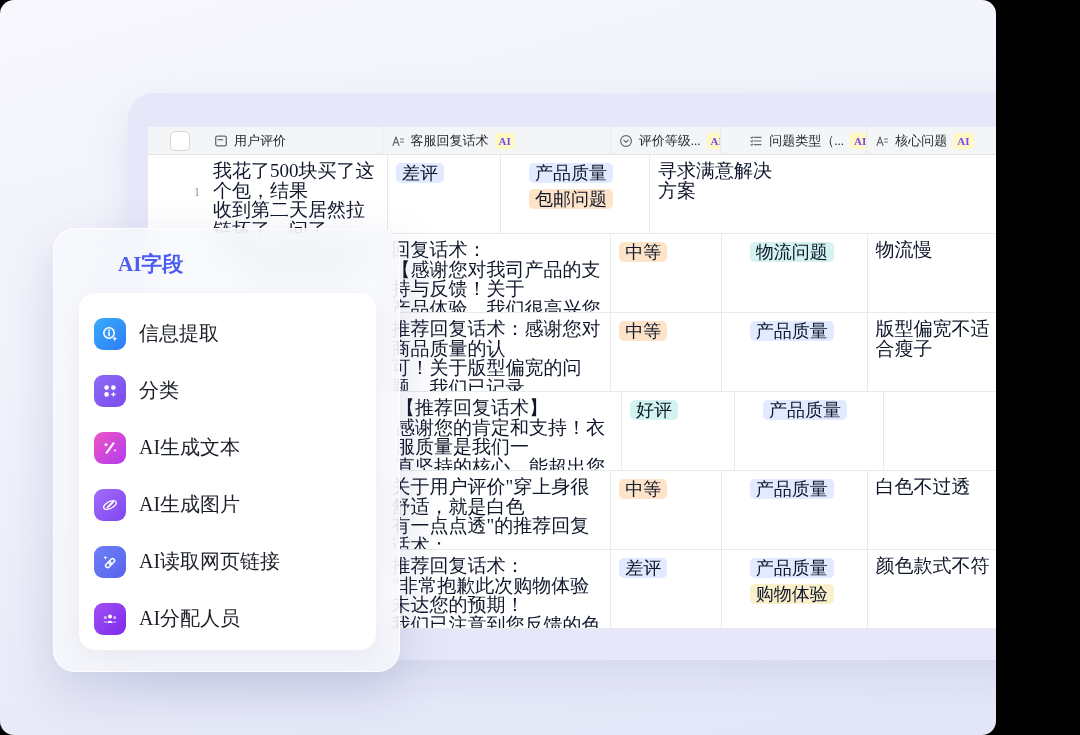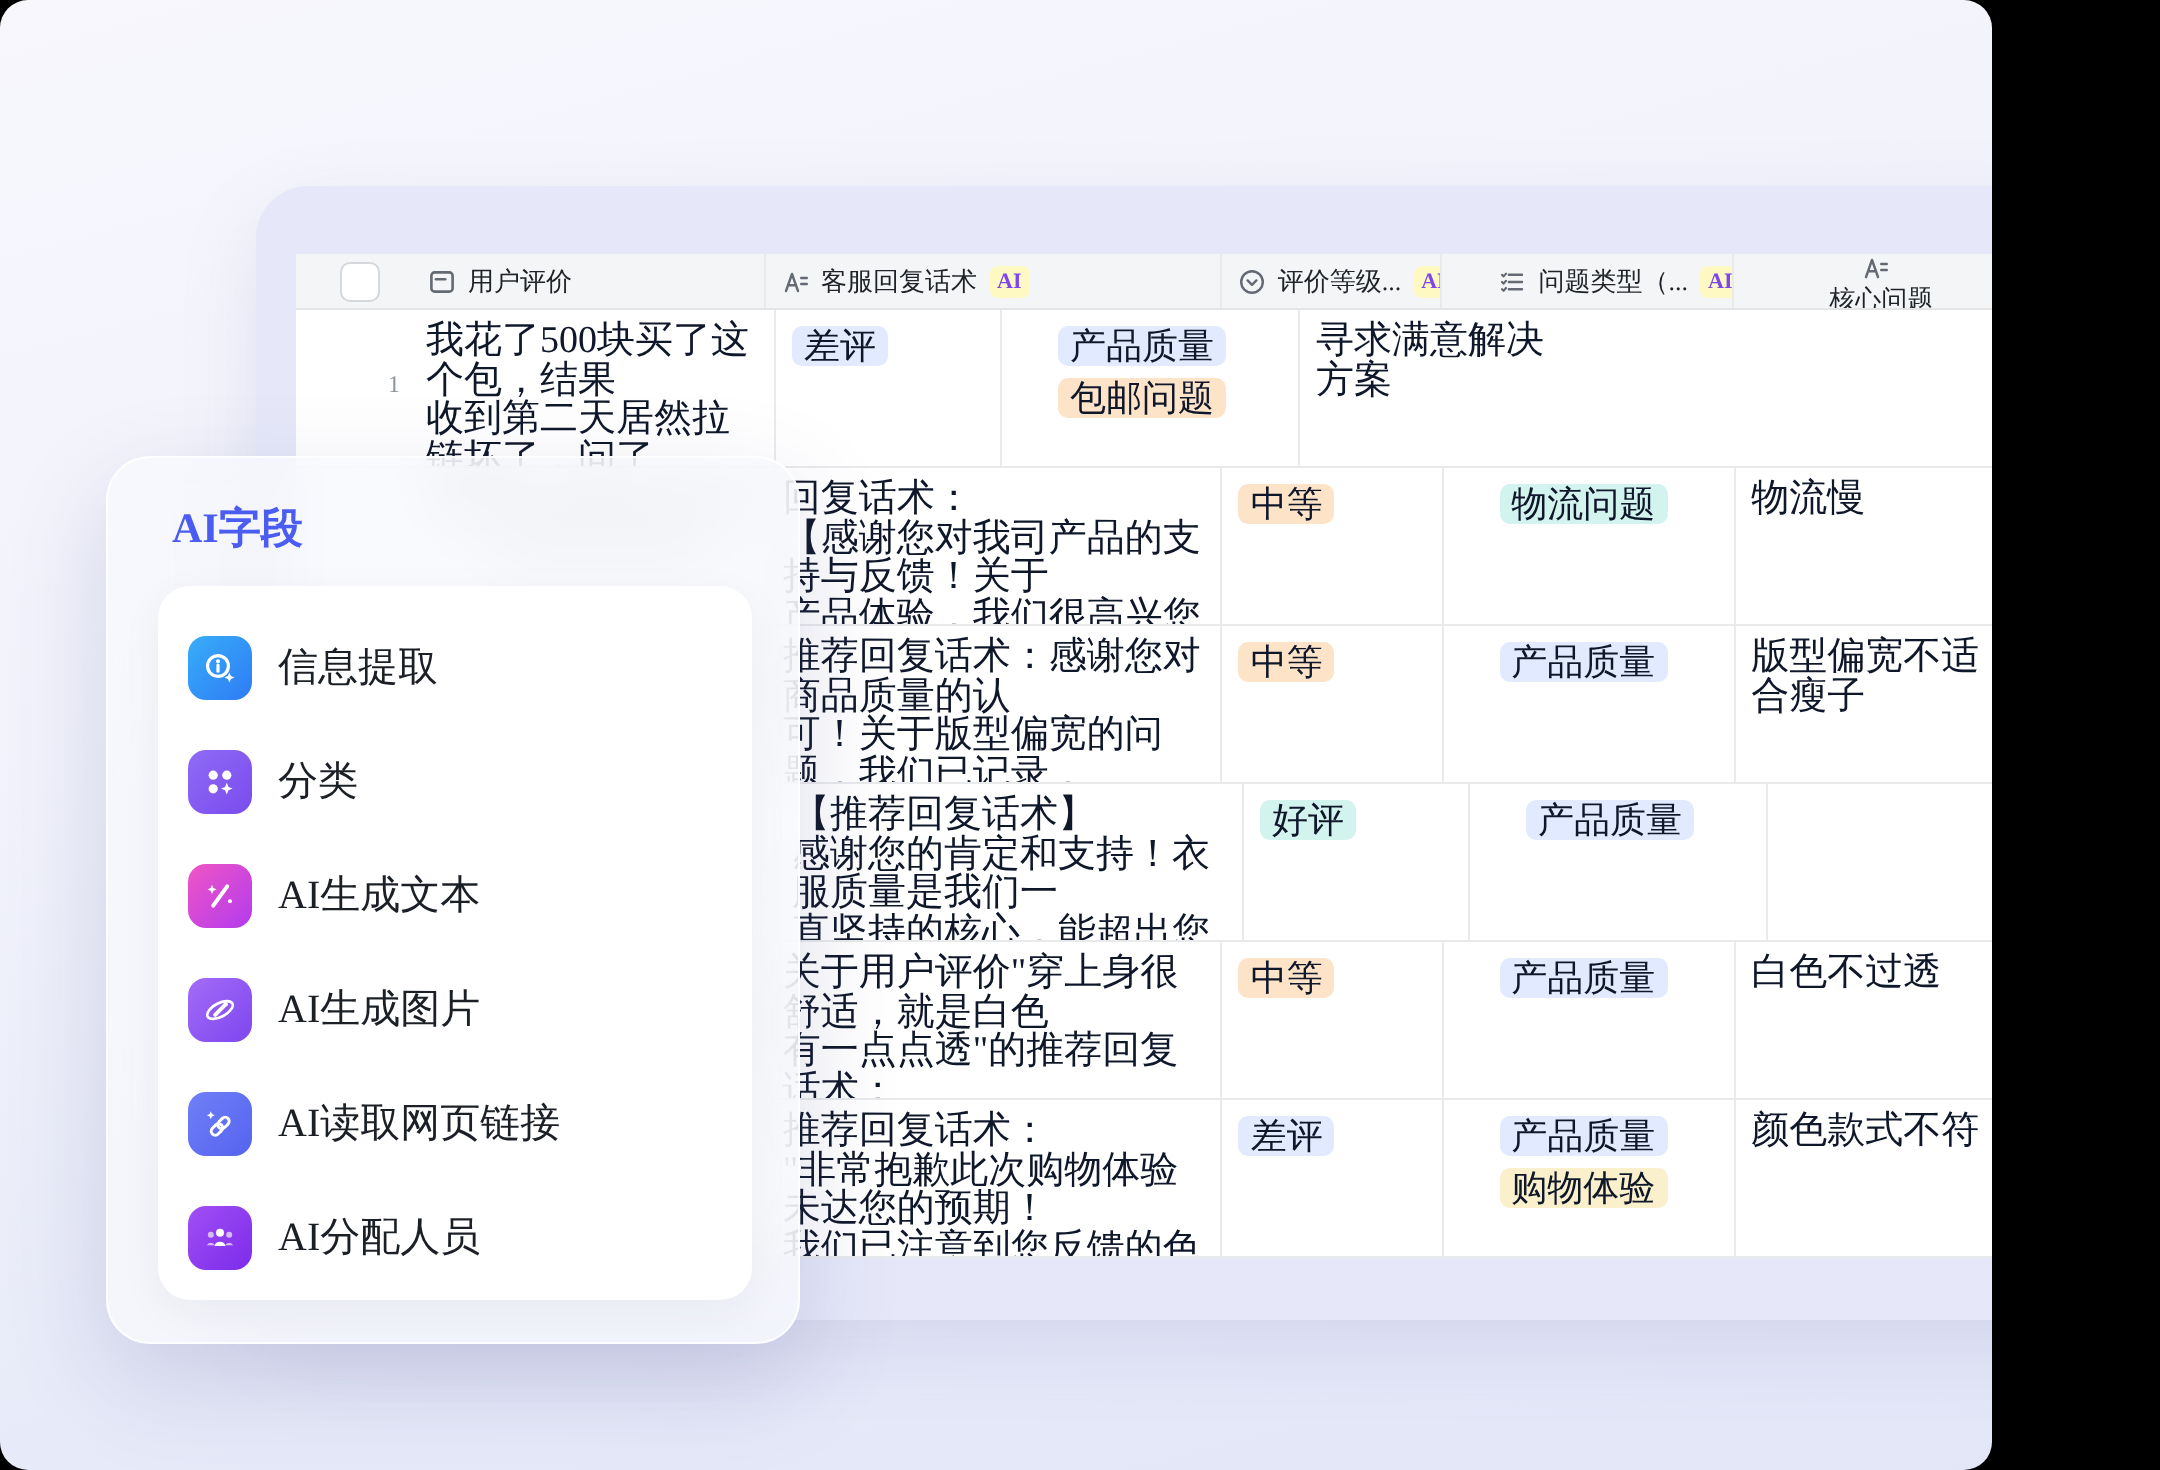--- a/index.html
+++ b/index.html
@@ -9,21 +9,21 @@
   
   .big-card{position:absolute;left:128px;top:93px;width:918px;height:567px;border-radius:26px;
     background:#E6E8F9;box-shadow:0 14px 40px rgba(110,115,175,.14);}
   
   .table{position:absolute;left:20px;top:34px;width:860px;height:502px;background:#fff;overflow:hidden;}
   .thead{display:flex;height:28px;background:#F4F5F6;border-bottom:1px solid #E4E5E7;box-sizing:border-box;}
   .th{display:flex;align-items:center;box-sizing:border-box;border-right:1px solid #E9EAEC;
     font-size:13px;font-weight:500;color:#1F2329;padding:0 8px;white-space:nowrap;overflow:hidden;}
   .th .hlabel{margin-left:6px;}
   .th.spread .hlabel{flex:1;}
-  .c0{width:240px;} .c1{width:234px;} .c2{width:113px;} .c3{width:129px;margin-left:20px;} .c4{width:144px;border-right:none;flex-direction:column;}
+  .c0{width:240px;} .c1{width:234px;} .c2{width:113px;} .c3{width:129px;margin-left:20px;} .c4{width:144px;border-right:none;}
   .th.c0{padding-left:22px;}
   .checkbox{width:20px;height:20px;border:1.5px solid #D5D8DC;border-radius:5px;background:#fff;box-sizing:border-box;margin-right:24px;flex:none;}
   .ficon{display:inline-flex;flex:none;color:#646A73;}
   .aichip{margin-left:6px;flex:none;font-size:11px;font-weight:700;line-height:16px;padding:0 4px;border-radius:4px;
     background:#fef9c3;color:#7E45F0;}
   .tbody{display:block;}
   .tr{display:flex;height:79px;border-bottom:1px solid #E9EAEC;box-sizing:border-box;background:#fff;}
   .td{position:relative;box-sizing:border-box;border-right:1px solid #E9EAEC;padding:6px 8px 0 8px;overflow:hidden;}
   .td.c4{border-right:none;}
   .td.c0{padding-left:65px;}
@@ -220,21 +220,21 @@
             </div>
           </div>
         </div>
     </div>
 
     <div class="smudge" style="left:88px;top:152px;width:158px;height:13px;"></div>
     <div class="smudge" style="left:118px;top:176px;width:110px;height:11px;"></div>
   </div>
 
   <div class="panel">
-    <div class="ptitle" style="color: rgb(75, 92, 240);">AI字段</div>
+    <div class="ptitle" style="color: rgb(75, 92, 240); margin-left: 32px;">AI字段</div>
     <div class="pcard">
 
       <div class="ai-item">
         <span class="ic" style="background: linear-gradient(135deg, rgb(56, 173, 248), rgb(46, 124, 246));">
           <svg width="18" height="18" viewBox="0 0 18 18">
               <circle cx="8" cy="8" r="5.2" fill="none" stroke="#fff" stroke-width="1.6"></circle>
               <circle cx="8" cy="5.6" r="1" fill="#fff"></circle>
               <path d="M8 7.6 V10.6" stroke="#fff" stroke-width="1.6" stroke-linecap="round"></path>
               <path d="M13.7 11.2 l0.75 1.75 1.75 0.75 -1.75 0.75 -0.75 1.75 -0.75 -1.75 -1.75 -0.75 1.75 -0.75 z" fill="#fff"></path>
             </svg>

